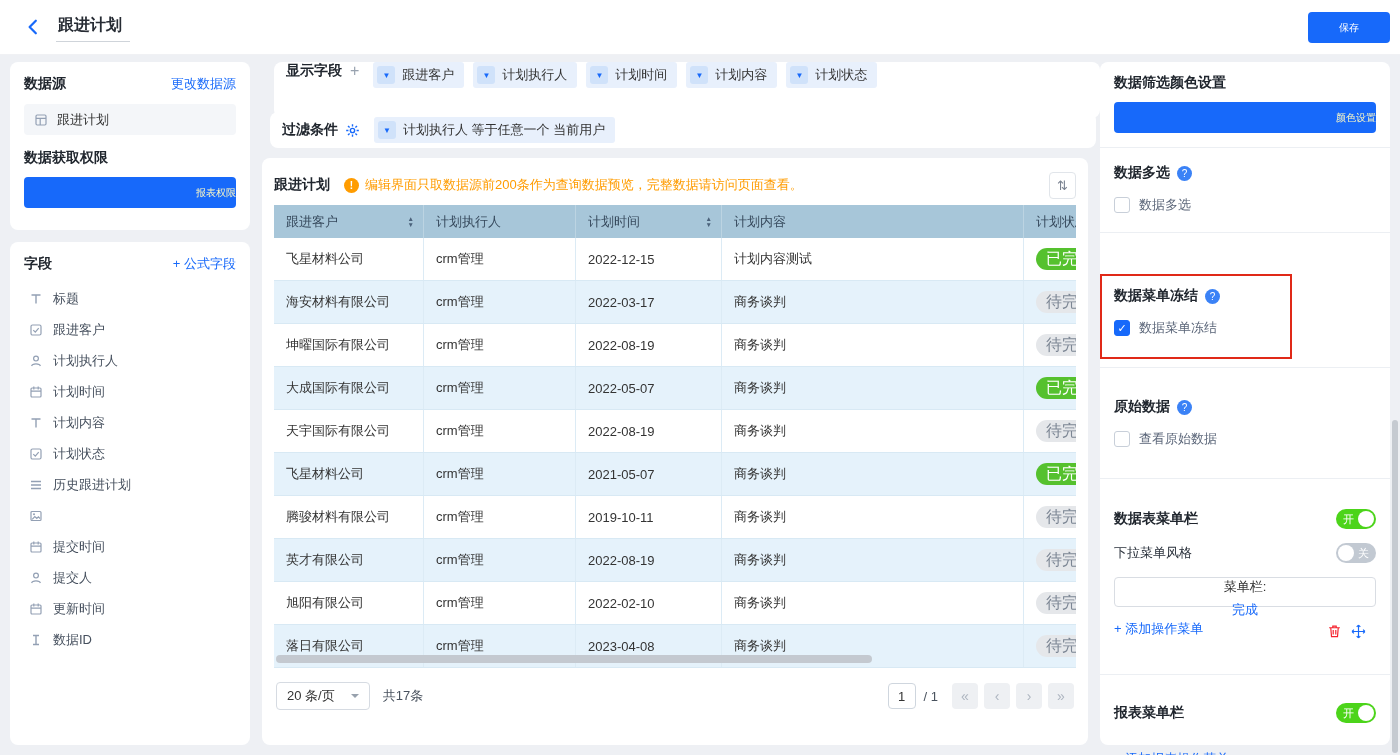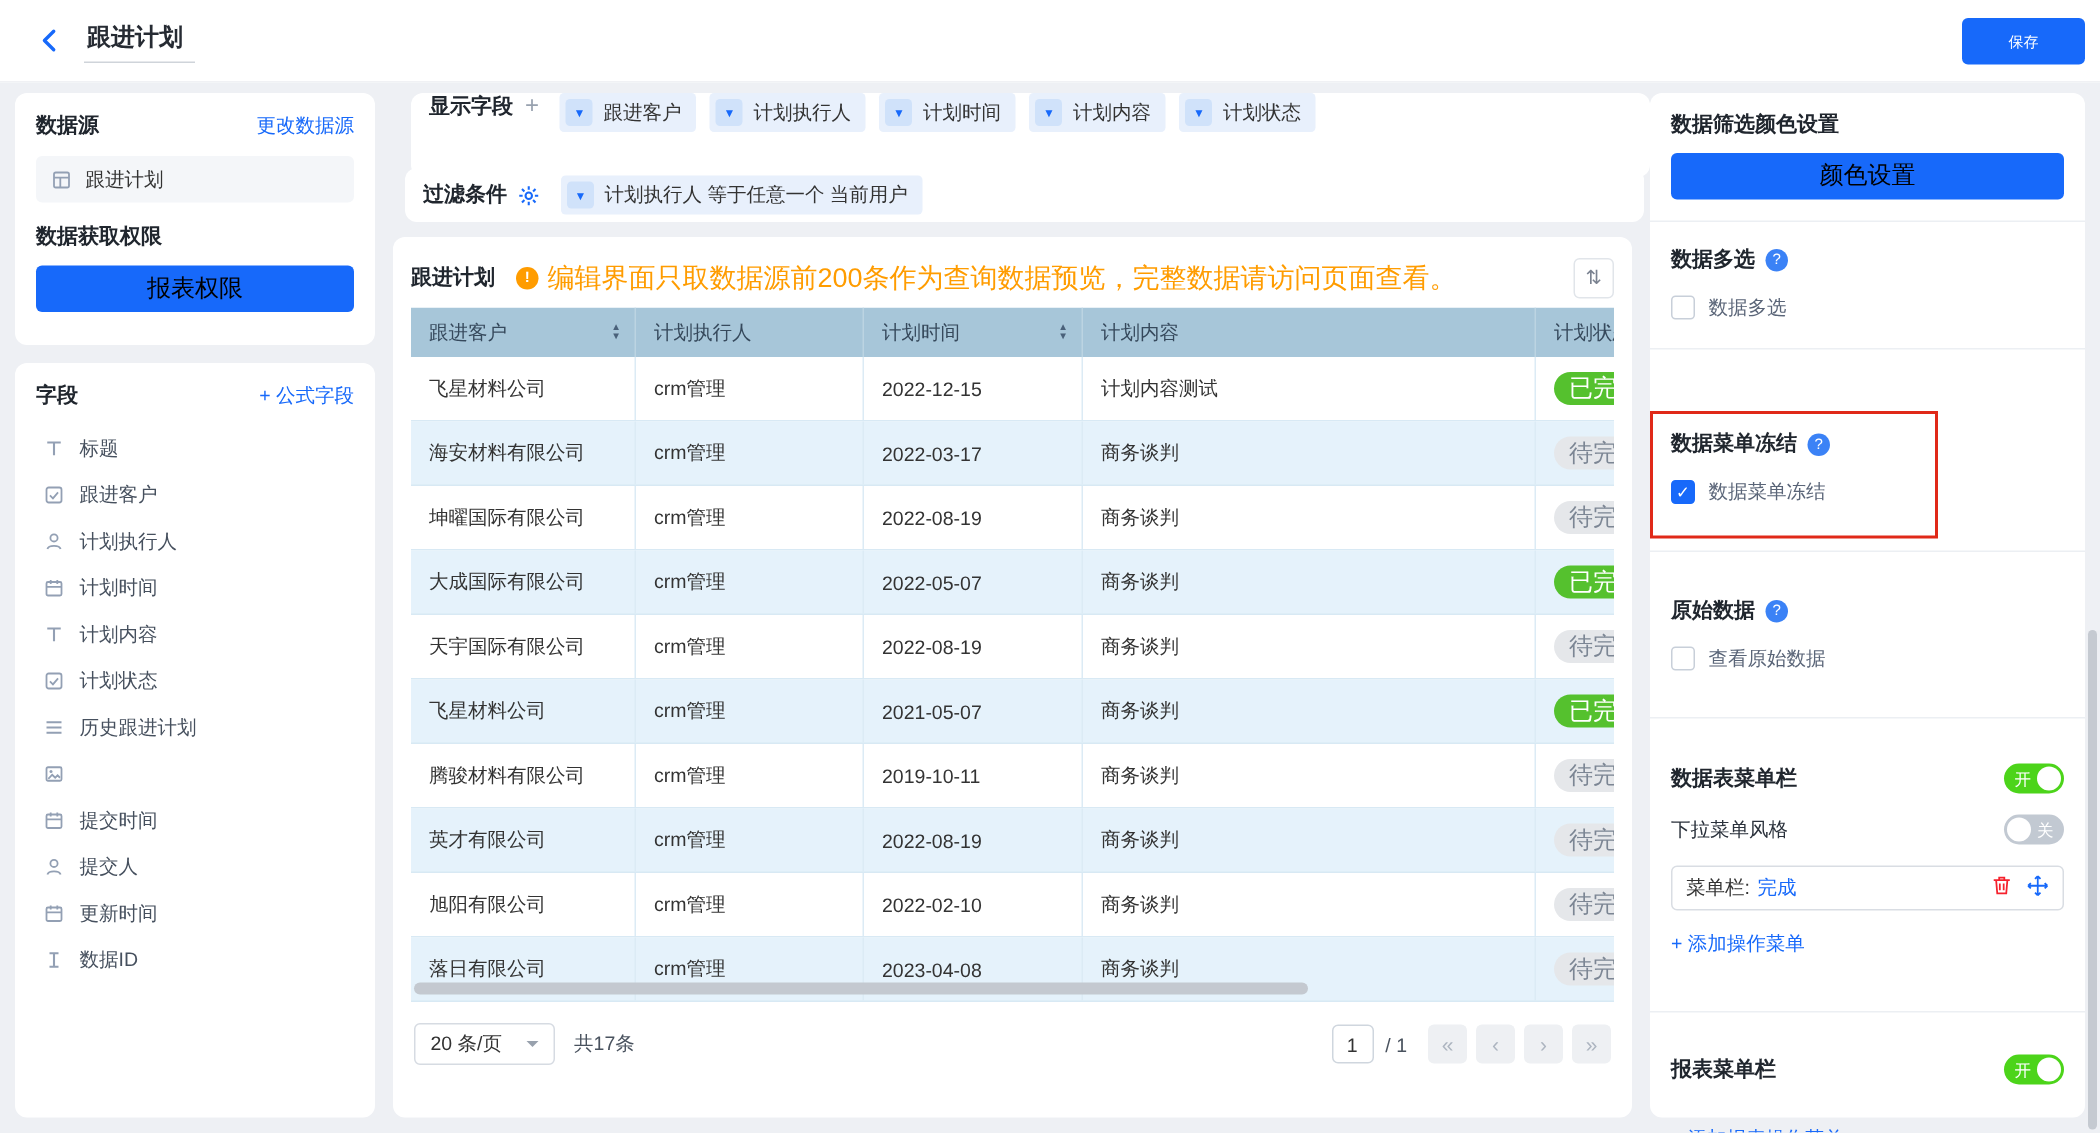--- a/index.html
+++ b/index.html
@@ -18,40 +18,40 @@
   .topbar { position:absolute; top:0; left:0; width:1400px; height:55px; background:#fff; display:flex; align-items:center; padding:0 10px; border-bottom:1px solid #f0f1f4; }
   .back { display:inline-flex; align-items:center; margin-left:14px; cursor:pointer; }
   .page-title { font-size:16px; font-weight:bold; color:#262b33; margin-left:14px; padding:2px 8px 5px 2px; border-bottom:1px solid #cfd4da; }
   .save-btn { position:absolute; right:10px; top:12px; width:82px; height:31px; background:#1769fa; color:#fff; border:none; border-radius:4px; font-size:10px; cursor:pointer; }
 
   
   .ds-card { left:10px; top:62px; width:240px; height:168px; padding:13px 14px; }
   .panel-head { display:flex; align-items:center; justify-content:space-between; }
   .ds-item { margin-top:11px; height:31px; background:#f4f6f9; border-radius:4px; display:flex; align-items:center; padding:0 9px; gap:8px; cursor:pointer; color:#333; }
   .mt14 { margin-top:14px; }
-  .blue-btn { display:block; width:100%; height:31px; margin-top:10px; background:#1769fa; color:#000000; border:none; border-radius:4px; font-size:16px; cursor:pointer; }
+  .blue-btn { display:block; width:100%; height:31px; margin-top:10px; background:#1769fa; color:#fef9c3; border:none; border-radius:4px; font-size:10px; cursor:pointer;text-align:right; }
   .fields-card { left:10px; top:242px; width:240px; height:503px; padding:13px 14px; }
   .field-list { margin-top:10px; }
   .field-item { height:31px; display:flex; align-items:center; gap:9px; color:#46505e; cursor:pointer; border-radius:4px; padding:0 4px; }
   .f-icon { width:16px; display:inline-flex; align-items:center; justify-content:center; }
 
   
   .display-card { left:262px; top:62px; width:826px; height:56px; display:flex; align-items:flex-start; padding:0 12px;margin-left:12px; }
   .plus { color:#98a2af; font-size:16px; margin:0 14px 0 8px; cursor:pointer; }
   .chips { display:flex; align-items:center; gap:9px; }
   .chip { display:inline-flex; align-items:center; gap:7px; background:#e8f0fc; border-radius:3px; height:26px; padding:0 10px 0 4px; cursor:pointer; color:#333; white-space:nowrap; }
   .chip-ic { width:18px; height:18px; border-radius:3px; background:#d0e2fa; color:#1769fa; font-size:8px; display:inline-flex; align-items:center; justify-content:center; }
   .filter-card { left:270px; top:112px; width:826px; height:36px; display:flex; align-items:center; padding:0 12px; }
   .gear { display:inline-flex; margin:0 14px 0 7px; cursor:pointer; }
 
   .table-card { left:262px; top:158px; width:826px; height:587px; padding:12px; }
   .table-head-row { display:flex; align-items:center; height:30px; }
   .bold15 { font-weight:bold; font-size:14px; color:#20262e; }
   .warn-ic { width:15px; height:15px; border-radius:50%; background:#ff9c00; color:#fff; font-size:10px; font-weight:bold; display:inline-flex; align-items:center; justify-content:center; margin:0 6px 0 14px; }
-  .warn-text { color:#ff9c00; font-size:18px; }
+  .warn-text { color:#ff9c00; font-size:13px; }
   .sort-btn { margin-left:auto; width:27px; height:27px; border:1px solid #e1e5ea; border-radius:4px; display:inline-flex; align-items:center; justify-content:center; color:#7a8290; cursor:pointer; font-size:13px; }
   .table-wrap { position:relative; margin-top:5px; width:802px; height:463px; overflow:hidden; }
   .thead { display:flex; height:33px; background:#a7c6d9; }
   .th { display:flex; align-items:center; padding-left:12px; color:#36495c; font-size:13px; border-right:1px solid #bcd4e2; flex:none; }
   .trow { display:flex; height:43px; background:#fff; border-bottom:1px solid #d8e9f4; cursor:pointer; }
   .trow:nth-child(even) { background:#e5f2fb; }
   .td { display:flex; align-items:center; padding-left:12px; border-right:1px solid #dcebf5; flex:none; color:#333; white-space:nowrap; overflow:hidden; }
   .c1 { width:150px; } .c2 { width:152px; } .c3 { width:146px; } .c4 { width:302px; } .c5 { width:120px; }
   .sort-ic { margin-left:auto; margin-right:9px; display:inline-flex; flex-direction:column; font-size:6.5px; line-height:5.5px; color:#4a617a; }
   .badge { display:inline-flex; align-items:center; justify-content:flex-start; min-width:64px; height:22px; border-radius:11px; padding:0 10px; font-size:16px; white-space:nowrap; }
@@ -85,21 +85,21 @@
   .cb.checked { background:#1769fa; border-color:#1769fa; color:#fff; font-size:11px; }
   .cb-label { color:#5a6578; margin-left:9px; }
   .freeze-wrap { position:relative; }
   .red-box { position:absolute; left:-14px; top:-13px; width:192px; height:85px; border:2px solid #e02918; pointer-events:none; }
   .toggle { width:40px; height:20px; border-radius:10px; position:relative; display:inline-flex; align-items:center; cursor:pointer; flex:none; }
   .toggle .tg-text { color:#fff; font-size:11px; }
   .toggle.on { background:#4cd41a; padding-left:7px; }
   .toggle.on .knob { position:absolute; right:2px; width:16px; height:16px; border-radius:50%; background:#fff; }
   .toggle.off { background:#c2c9d2; justify-content:flex-end; padding-right:7px; }
   .toggle.off .knob { position:absolute; left:2px; width:16px; height:16px; border-radius:50%; background:#fff; }
-  .menu-item-box { margin-top:6px; height:30px; border:1px solid #d9dde3; border-radius:4px; display:flex; align-items:center; padding:0 9px; gap:5px; cursor:pointer; }
+  .menu-item-box { margin-top:6px; height:30px; border:1px solid #d9dde3; border-radius:4px; display:flex; align-items:center; padding:0 9px; gap:5px; cursor:pointer;flex-direction:column; }
   .blue-text { color:#1769fa; }
   .mi-icons { margin-left:auto; display:inline-flex; align-items:center; gap:9px; }
   .blue-link.block { display:inline-block; margin-top:13px; }
   .rlabel { color:#2a313b; }
 
   .vscroll { position:absolute; right:2px; top:420px; width:6px; height:333px; border-radius:3px; background:#c5cad1; cursor:pointer; }
 </style>
 </head>
 <body>
 

